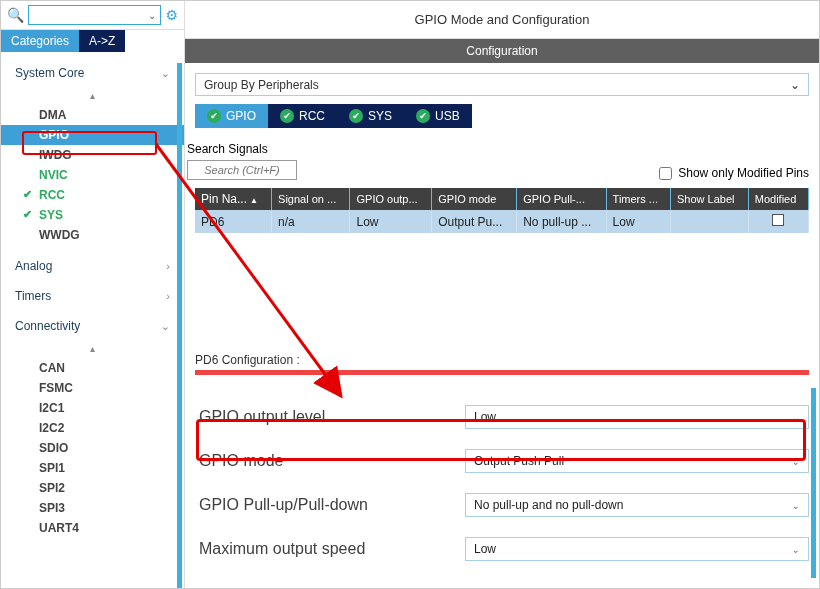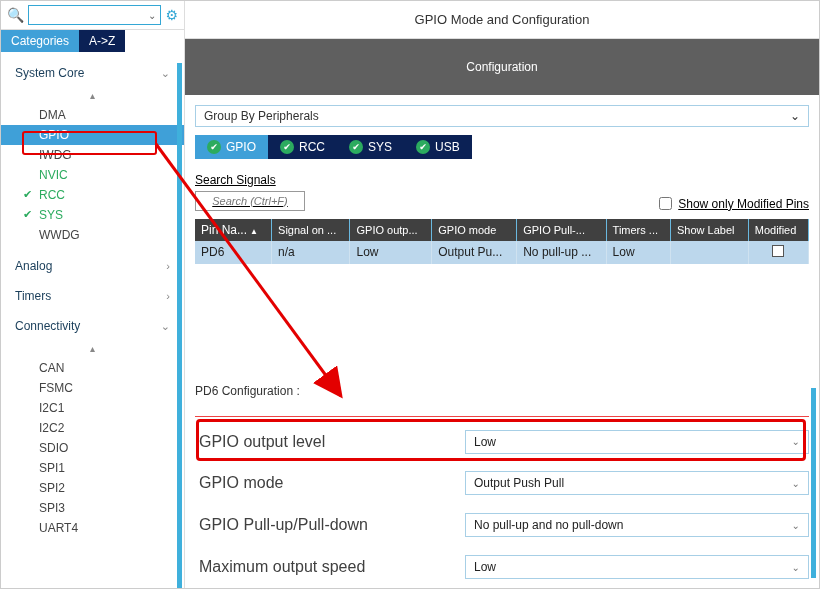--- a/index.html
+++ b/index.html
@@ -21,56 +21,56 @@
 
   .scrollbar { width:5px; background:#3fb0dc; position:absolute; }
   .sb-left { left:176px; top:62px; bottom:0; }
 
   .cat-list { padding:6px 0; overflow:hidden; }
   .cat-header { display:flex; justify-content:space-between; align-items:center; padding:8px 14px; color:#1a3e5a; cursor:pointer; font-size:13px; }
   .cat-header .chev { color:#888; font-size:11px; }
   .cat-arrow-row { text-align:center; color:#888; font-size:10px; padding:2px 0; }
 
   .item-list { padding:2px 0 6px 0; }
-  .item { padding:3px 14px 3px 38px; color:#444; cursor:pointer; position:relative; font-size:12px; }
+  .item { padding:3px 14px 3px 38px; color:#444; cursor:pointer; position:relative; font-size:12px;font-weight:bold; }
   .item.green { color:#2cab5f; }
   .item.checked::before { content:"✔"; color:#2cab5f; position:absolute; left:22px; font-size:11px; }
   .item.selected { background:#3fa0d8; color:#fff; }
 
   
   .red-box-gpio { position:absolute; left:21px; top:130px; width:135px; height:24px; border:2px solid #e30000; border-radius:3px; pointer-events:none; }
 
   
   .main { flex:1; position:relative; display:flex; flex-direction:column; }
   .top-title { text-align:center; padding:11px 0; color:#333; font-size:13px; border-bottom:1px solid #ddd; }
-  .conf-band { background:#5f5f5f; color:#fff; text-align:center; padding:21px 0; font-size:12px; }
+  .conf-band { background:#5f5f5f; color:#fff; text-align:center; padding:5px 0; font-size:12px; }
 
   .group-select { margin:10px 10px 8px 10px; height:23px; border:1px solid #a7cfe6; display:flex; align-items:center; justify-content:space-between; padding:0 8px; color:#333; cursor:pointer; }
 
   .periph-tabs { display:flex; gap:0; margin:0 10px; }
   .periph-tab { display:flex; align-items:center; gap:5px; padding:5px 12px; background:#0b2155; color:#fff; cursor:pointer; font-size:12px; }
   .periph-tab.active { background:#3fa0d8; }
   .check-circ { width:14px; height:14px; border-radius:50%; background:#2cab5f; display:flex; align-items:center; justify-content:center; color:#fff; font-size:9px; }
 
-  .search-row { display:flex; align-items:flex-end; justify-content:space-between; margin:14px 10px 8px 10px;text-decoration:underline; }
+  .search-row { display:flex; align-items:flex-end; justify-content:space-between; margin:14px 10px 8px 2px; }
   .search-label-col { display:flex; flex-direction:column; gap:4px; }
   .sig-input { width:110px; height:20px; border:1px solid #999; padding:2px 4px; font-style:italic; color:#888; font-size:11px;text-align:center; }
   .show-mod { display:flex; align-items:center; gap:6px; font-size:12px; }
   .show-mod input { width:13px; height:13px; }
 
   
   .table { margin:0 10px; border-collapse:collapse; width:calc(100% - 20px); }
   .table th { background:#404040; color:#fff; font-weight:normal; padding:4px 6px; font-size:11px; text-align:left; border-right:1px solid #6ab9e0; position:relative; }
   .table th .sort { font-size:8px; margin-left:3px; }
   .table td { background:#bcd7ec; padding:4px 6px; font-size:12px; color:#222; border-right:1px solid #cfe2f0; }
   .table td.center { text-align:center; }
   .cb-cell { width:12px; height:12px; border:1px solid #555; display:inline-block; background:#fff; }
 
   
-  .pd6-title { margin:120px 10px 4px 10px; color:#333; font-size:12px; border-bottom:1px solid #ef4444; padding-bottom:18px; }
+  .pd6-title { margin:120px 10px 20px 10px; color:#333; font-size:12px; border-bottom:5px solid #ef4444; padding-bottom:3px; }
   .cfg-row { display:flex; align-items:center; margin:6px 10px; height:32px; }
   .cfg-label { flex:0 0 270px; color:#404040; font-size:16px; padding-left:4px; }
   .cfg-select { flex:1; height:24px; border:1px solid #a7cfe6; display:flex; align-items:center; justify-content:space-between; padding:0 8px; cursor:pointer; font-size:12px; color:#222; }
   .cfg-select .chev { color:#777; font-size:10px; }
 
   
   .red-box-cfg { position:absolute; left:195px; top:418px; width:610px; height:42px; border:3px solid #e30000; border-radius:4px; pointer-events:none; }
 
   
   .arrow-svg { position:absolute; left:50px; top:140px; pointer-events:none; }

